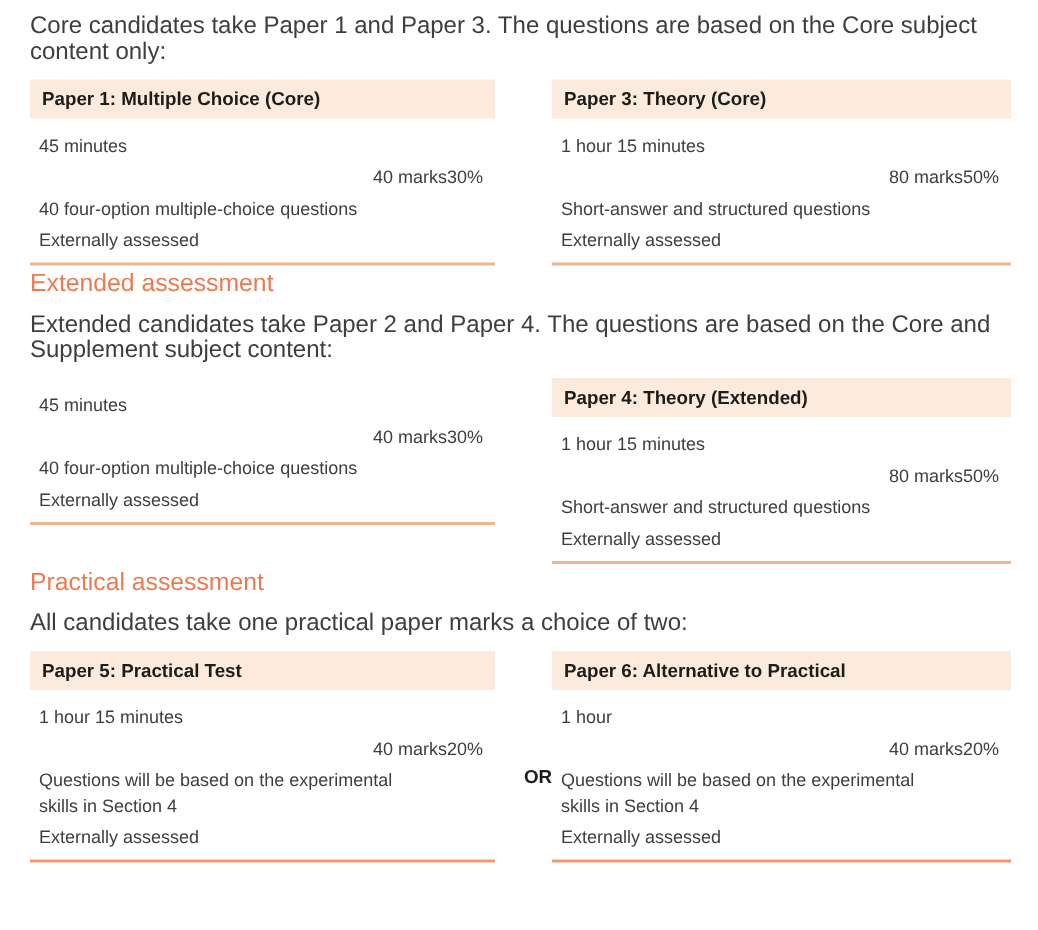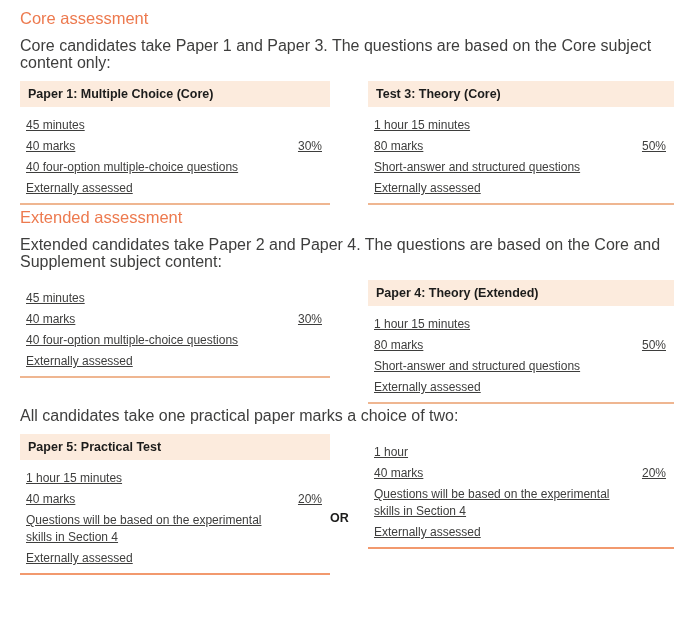--- a/index.html
+++ b/index.html
@@ -39,65 +39,63 @@
     background: var(--bar_bg, #fcebdd);
     padding: 7px 8px 6px 8px;
     font-size: 12.5px;
     font-weight: 700;
     color: var(--title_text, #1c1c1b);
     line-height: 13px;
   }
   .paper-body {
     padding: 10px 8px 6px 6px;
     border-bottom: 2px solid var(--rule, #efb691);
-    text-decoration: underline;
   }
   .section-practical .paper-body { border-bottom-color: var(--rule_practical, #f2996e); }
 
   .row { font-size: 12px; line-height: 17px; margin-bottom: 4px; }
   .row:last-child { margin-bottom: 0; }
-  .marks-row { display: flex; justify-content: space-between; }
+  .marks-row { display: flex; justify-content: flex-end; }
   .row .line:empty { display: none; }
 
   .or-label {
     display: block;
     padding-top: 77px;
-    text-align: left;
+    text-align: right;
     font-size: 12.5px;
     font-weight: 700;
     color: var(--title_text, #1c1c1b);
   }
 </style>
 </head>
 <body>
 
 <div class="page">
 
   <div class="section section-core">
-    <h2 class="section-heading">Core assessment</h2>
     <p class="intro">Core candidates take Paper 1 and Paper 3. The questions are based on the Core subject content only:</p>
     <div class="papers">
       <div class="paper-left">
         <div class="paper-bar">Paper 1: Multiple Choice (Core)</div>
         <div class="paper-body">
           <div class="row">45 minutes</div>
           <div class="row marks-row">
             <span>40 marks</span>
             <span>30%</span>
           </div>
           <div class="row">
             <div class="line">40 four-option multiple-choice questions</div>
 
           </div>
           <div class="row">Externally assessed</div>
         </div>
       </div>
       <div class="spacer"></div>
       <div class="paper-right">
-        <div class="paper-bar">Test 3: Theory (Core)</div>
+        <div class="paper-bar">Paper 3: Theory (Core)</div>
         <div class="paper-body">
           <div class="row">1 hour 15 minutes</div>
           <div class="row marks-row">
             <span>80 marks</span>
             <span>50%</span>
           </div>
           <div class="row">
             <div class="line">Short-answer and structured questions</div>
 
           </div>
@@ -138,20 +136,21 @@
             <div class="line">Short-answer and structured questions</div>
 
           </div>
           <div class="row">Externally assessed</div>
         </div>
       </div>
     </div>
   </div>
 
   <div class="section section-practical">
+    <h2 class="section-heading">Practical assessment</h2>
     <p class="intro">All candidates take one practical paper marks a choice of two:</p>
     <div class="papers">
       <div class="paper-left">
         <div class="paper-bar">Paper 5: Practical Test</div>
         <div class="paper-body">
           <div class="row">1 hour 15 minutes</div>
           <div class="row marks-row">
             <span>40 marks</span>
             <span>20%</span>
           </div>
@@ -159,20 +158,21 @@
             <div class="line">Questions will be based on the experimental</div>
             <div class="line">skills in Section 4</div>
           </div>
           <div class="row">Externally assessed</div>
         </div>
       </div>
       <div class="spacer">
         <span class="or-label">OR</span>
       </div>
       <div class="paper-right">
+        <div class="paper-bar">Paper 6: Alternative to Practical</div>
         <div class="paper-body">
           <div class="row">1 hour</div>
           <div class="row marks-row">
             <span>40 marks</span>
             <span>20%</span>
           </div>
           <div class="row">
             <div class="line">Questions will be based on the experimental</div>
             <div class="line">skills in Section 4</div>
           </div>

